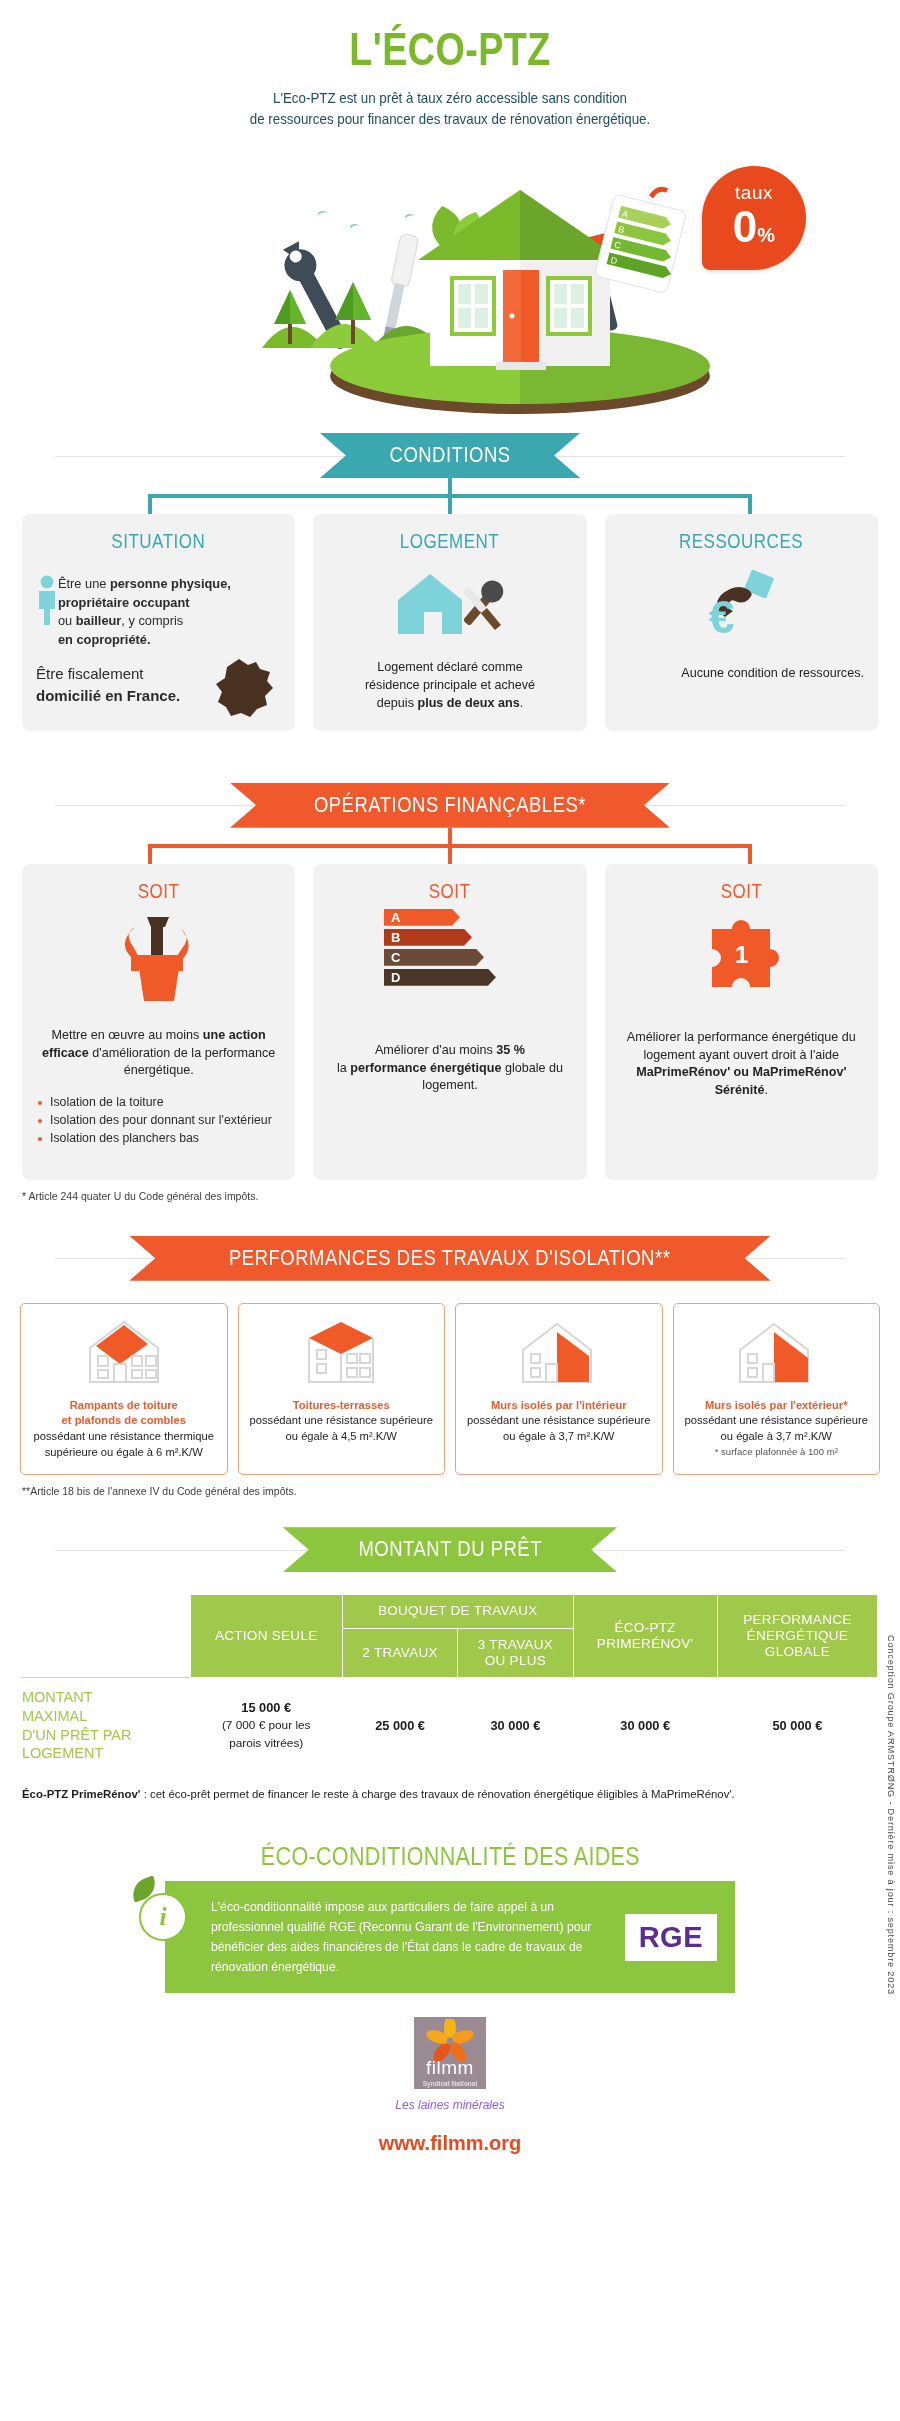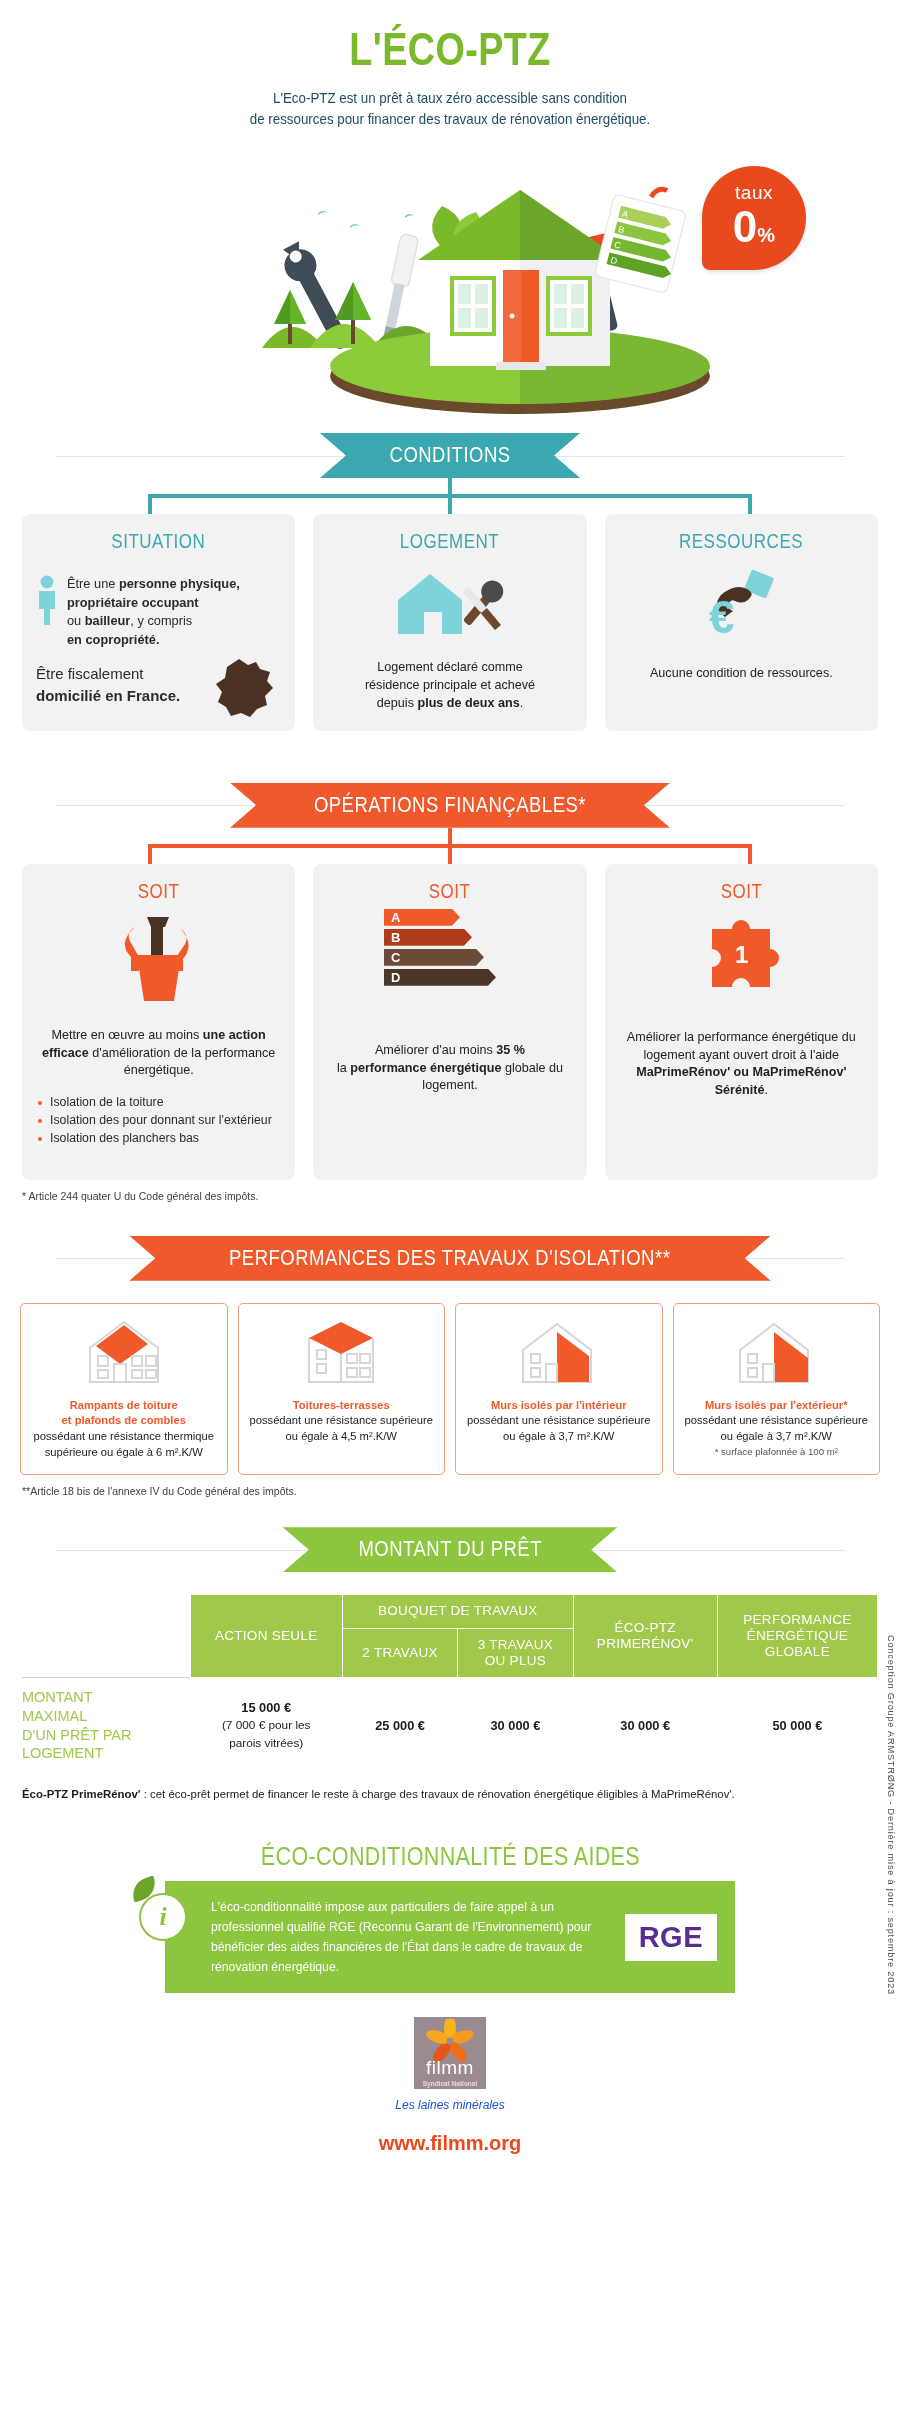--- a/index.html
+++ b/index.html
@@ -64,21 +64,21 @@
     text-align:center; font-size:20px; letter-spacing:.6px;
     font-family:"Liberation Sans Narrow","Liberation Sans",sans-serif;
   }
   .card-title span { display:inline-block; transform:scaleX(.85); }
   .t-teal { color:#3aa8ae; }
   .t-orange { color:#f0592b; }
   .card-body { font-size:12.6px; line-height:1.42; text-align:center; color:#232323; }
   .card-body b { font-weight:bold; }
   .icon-box { display:flex; align-items:center; justify-content:center; }
 
-  .sit-line { display:flex; gap:9px; align-items:flex-start; font-size:12.8px; line-height:1.45; text-align:left;}
+  .sit-line { display:flex; align-items:flex-start; font-size:12.8px; line-height:1.45; text-align:left;}
   .sit-line2 { position:relative; font-size:15px; line-height:1.45; text-align:left; margin-top:14px;}
 
   ul.bullets { list-style:none; margin-top:14px; }
   ul.bullets li { position:relative; padding-left:14px; font-size:12.3px; line-height:1.45; text-align:left; }
   ul.bullets li::before {
     content:""; position:absolute; left:2px; top:7px; width:4px; height:4px;
     border-radius:2px; background:#f0592b;
   }
 
   .footnote { font-size:10.5px; color:#3d3d3d; padding:10px 22px 0; }
@@ -134,21 +134,21 @@
     font-family:"Liberation Serif", serif; }
   .leaf { position:absolute; left:-34px; top:-2px; width:26px; height:20px;
     background:#6ca52c; border-radius:20px 2px 20px 2px; transform:rotate(-18deg); }
 
   
   .footer { text-align:center; margin-top:24px; }
   .logo { width:72px; height:72px; background:#9a8a92; margin:9px auto; position:relative; }
   .logo .filmm { position:absolute; bottom:10px; left:0; right:0; color:#fff;
     font-size:19px; letter-spacing:.5px; }
   .logo .sn { position:absolute; bottom:2px; left:0; right:0; color:#e6dde1; font-size:6.5px; font-weight:bold;}
-  .slogan { color:#1d4ed8; font-size:12px; margin-top:7px; font-style:italic; }
+  .slogan { color:#8b5cf6; font-size:12px; margin-top:7px; font-style:italic; }
   .url { color:#e8491d; font-size:20px; font-weight:bold; margin-top:20px; }
 
   .credit {
     position:absolute; right:4px; top:1955px; width:320px;
     transform:rotate(90deg); transform-origin:right top;
     font-size:9.2px; color:#4a4a4a; letter-spacing:.8px; white-space:nowrap;
   }
 </style>
 </head>
 <body>
@@ -326,21 +326,21 @@
 
     <div class="card">
       <div class="card-title t-teal"><span>RESSOURCES</span></div>
       <div class="icon-box" style="height:80px;margin-top:14px;">
         <svg width="100" height="76" viewBox="0 0 100 76">
           <rect x="56" y="4" width="24" height="22" rx="2" fill="#7ed2da" transform="rotate(22 68 15)"></rect>
           <path d="M30 26 q14-12 26-6 q8 4 2 10 q-6 6-14 2 q-4-2-6 2 q-2 6 4 8 l-8 6 q-14-10-4-22z" fill="#4a3222"></path>
           <text x="18" y="64" font-size="46" font-weight="bold" fill="#7ed2da" font-family="Liberation Sans, sans-serif">€</text>
         </svg>
       </div>
-      <div class="card-body" style="margin-top:18px;">Aucune condition de ressources.</div>
+      <div class="card-body" style="margin-top:18px;text-align:right;">Aucune condition de ressources.</div>
     </div>
   </div>
 
   <div style="height:52px"></div>
   <div class="ribbon-wrap">
     <div class="ribbon orange"><span>OPÉRATIONS FINANÇABLES*</span></div>
   </div>
 
   <div class="connector orange-c">
     <div class="vtop"></div>

